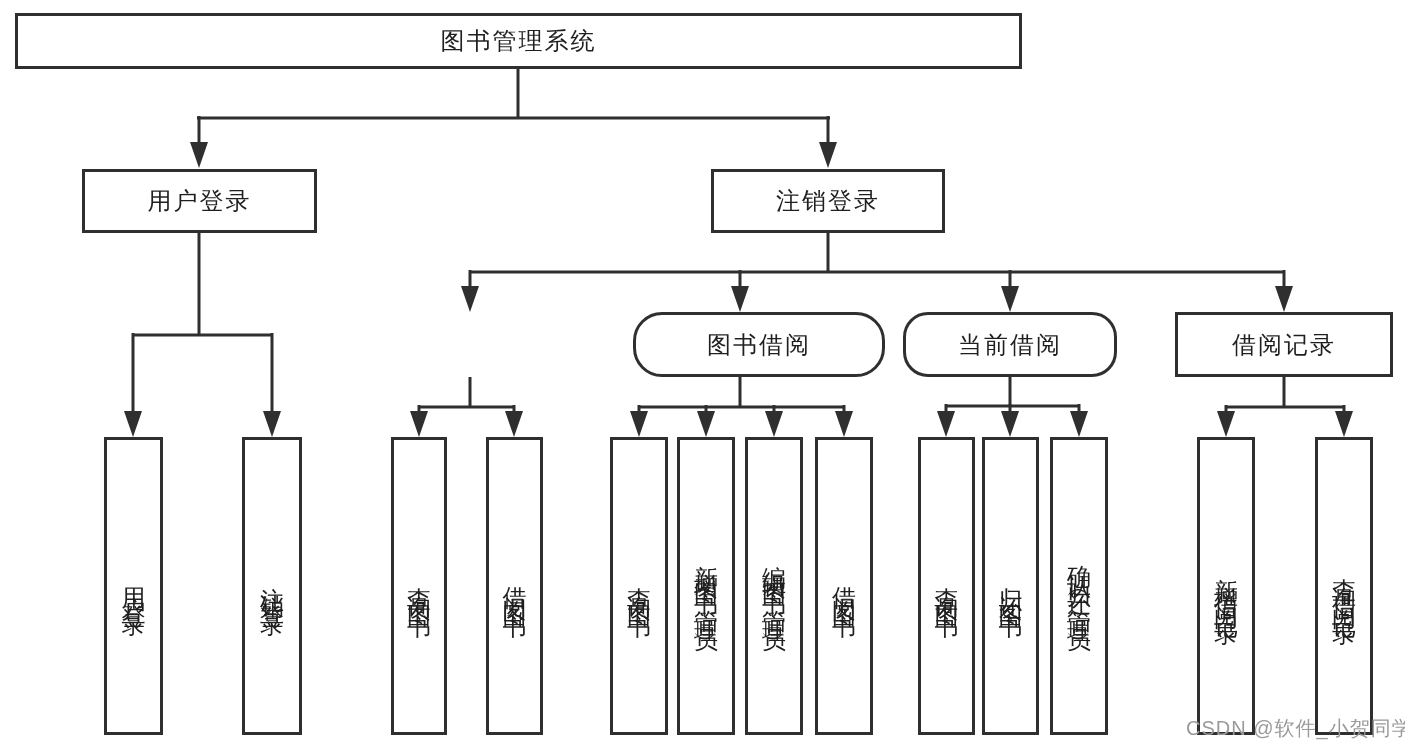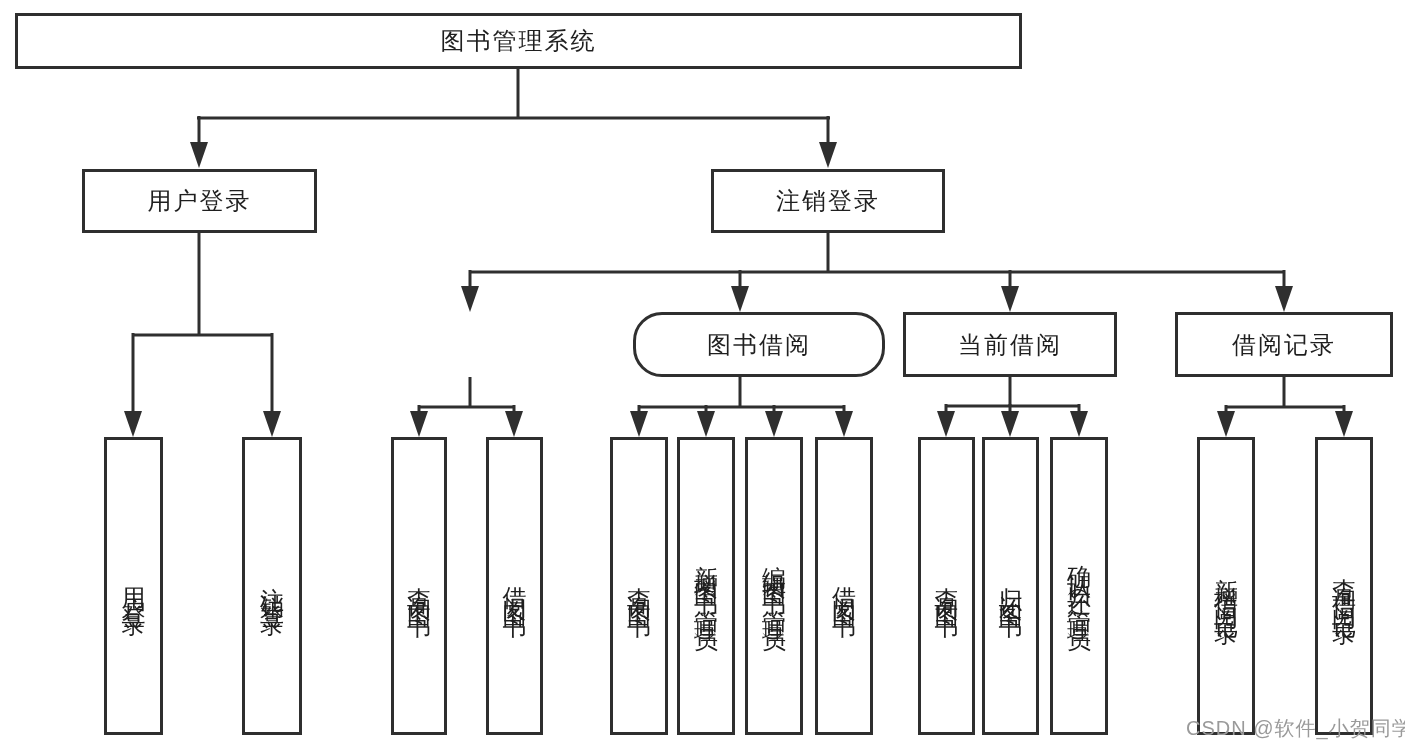--- a/index.html
+++ b/index.html
@@ -118,21 +118,21 @@
       <polygon points="1335,411 1353,411 1344,437"></polygon>
     </g>
   </svg>
 
   <div class="box hbox" style="left:15px; top:13px; width:1007px; height:56px;">图书管理系统</div>
 
   <div class="box hbox" style="left:82px; top:169px; width:235px; height:64px;">用户登录</div>
   <div class="box hbox" style="left:711px; top:169px; width:234px; height:64px;">注销登录</div>
 
   <div class="box hbox" style="left:633px; top:312px; width:252px; height:65px;border-radius:29px;">图书借阅</div>
-  <div class="box hbox" style="left:903px; top:312px; width:214px; height:65px;">当前借阅</div>
+  <div class="box hbox" style="left:903px; top:312px; width:214px; height:65px;border-radius:25px;">当前借阅</div>
   <div class="box hbox" style="left:1175px; top:312px; width:218px; height:65px;">借阅记录</div>
 
   <div class="box vbox" style="left:104px; top:437px; width:59px; height:298px;">
     <span>用户登录</span>
   </div>
   <div class="box vbox" style="left:242px; top:437px; width:60px; height:298px;">
     <span>注销登录</span>
   </div>
 
   <div class="box vbox" style="left:391px; top:437px; width:56px; height:298px;">

